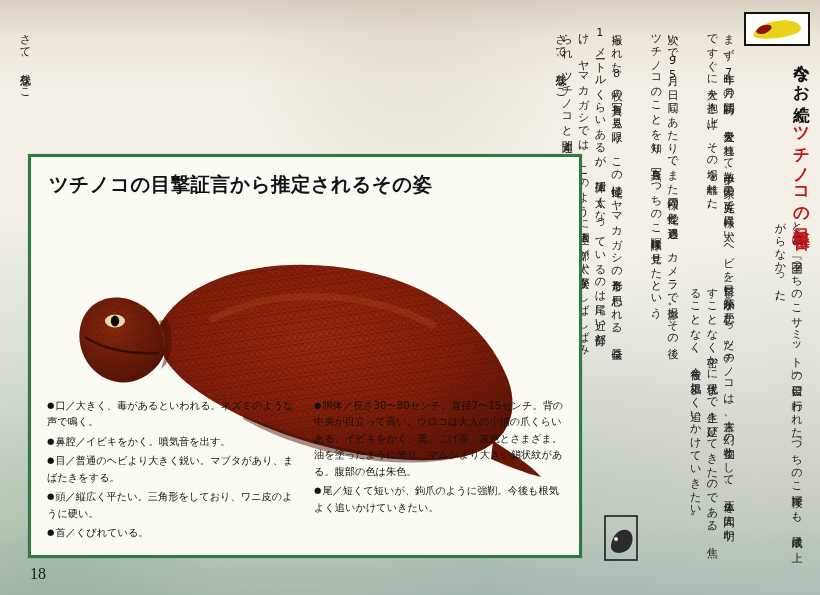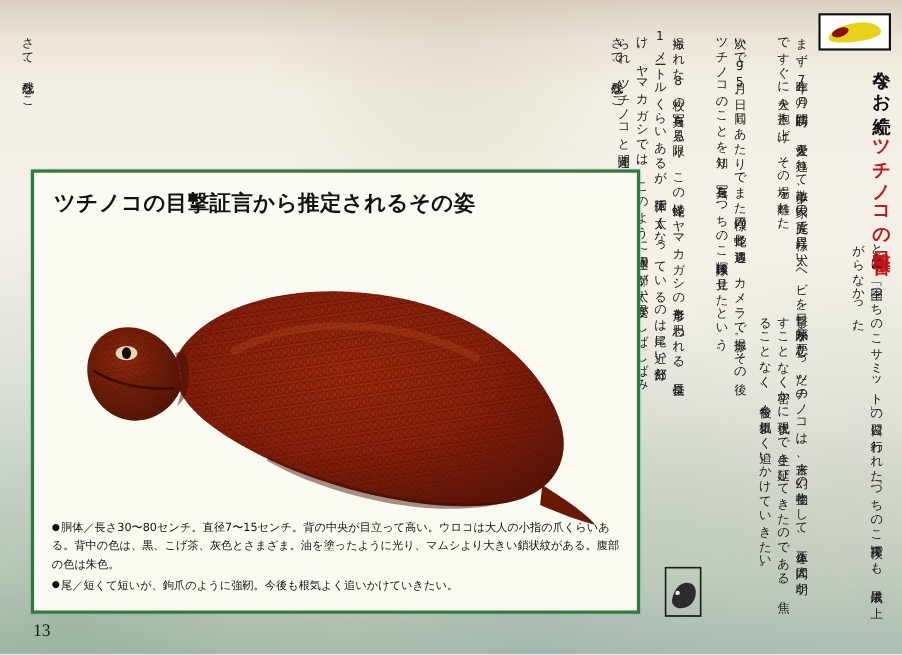--- a/index.html
+++ b/index.html
@@ -278,35 +278,42 @@
 
           <path d="M22,128 C40,140 68,146 96,144" fill="none" stroke="#2e0a02" stroke-width="2.4" opacity="0.8"></path>
 
           <path d="M150,110 C210,78 300,80 370,116" fill="none" stroke="#c4542a" stroke-width="7" opacity="0.25" stroke-linecap="round"></path>
 
           <path d="M180,206 C250,238 340,256 404,246 C340,266 240,244 180,210 Z" fill="#3a0b02" opacity="0.45"></path>
         </svg>
       </div>
 
       <div class="bullets">
+        <div class="blist bcol-left">
+          <div class="bitem">口／大きく、毒があるといわれる。ネズミのような声で鳴く。</div>
+          <div class="bitem">鼻腔／イビキをかく。噴気音を出す。</div>
+          <div class="bitem">目／普通のヘビより大きく鋭い。マブタがあり、まばたきをする。</div>
+          <div class="bitem">頭／縦広く平たい。三角形をしており、ワニ皮のように硬い。</div>
+          <div class="bitem">首／くびれている。</div>
+        </div>
         <div class="blist bcol-right">
-          <div class="bitem">胴体／長さ30〜80センチ。直径7〜15センチ。背の中央が目立って高い。ウロコは大人の小指の爪くらいある。背中の色は、黒、こげ茶、灰色とさまざま。油を塗ったように光り、マムシより大きい鎖状紋がある。腹部の色は朱色。</div>
+          <div class="bitem">胴体／長さ30〜80センチ。直径7〜15センチ。背の中央が目立って高い。ウロコは大人の小指の爪くらいある。イビキをかく、黒、こげ茶、灰色とさまざま。油を塗ったように光り、マムシより大きい鎖状紋がある。腹部の色は朱色。</div>
           <div class="bitem">尾／短くて短いが、鉤爪のように強靭。今後も根気よく追いかけていきたい。</div>
         </div>
       </div>
     </div>
 
     <div class="col" id="col-l1">
       <div class="vtext">さて、残念なこ</div>
     </div>
 
     <div class="stamp">
       <svg viewBox="0 0 34 46" aria-hidden="true">
         <rect x="1" y="1" width="32" height="44" fill="none" stroke="#1d1d1d" stroke-width="1.6"></rect>
         <path d="M7,30 C9,18 18,12 25,16 C31,20 29,32 22,36 C15,40 6,38 7,30 Z" fill="#2b2b2b"></path>
         <circle cx="12" cy="24" r="2" fill="#f2f0e6"></circle>
       </svg>
     </div>
 
-    <div class="page-number">13</div>
+    <div class="page-number">18</div>
 
   </div>
 </div>
 
 </body></html>

